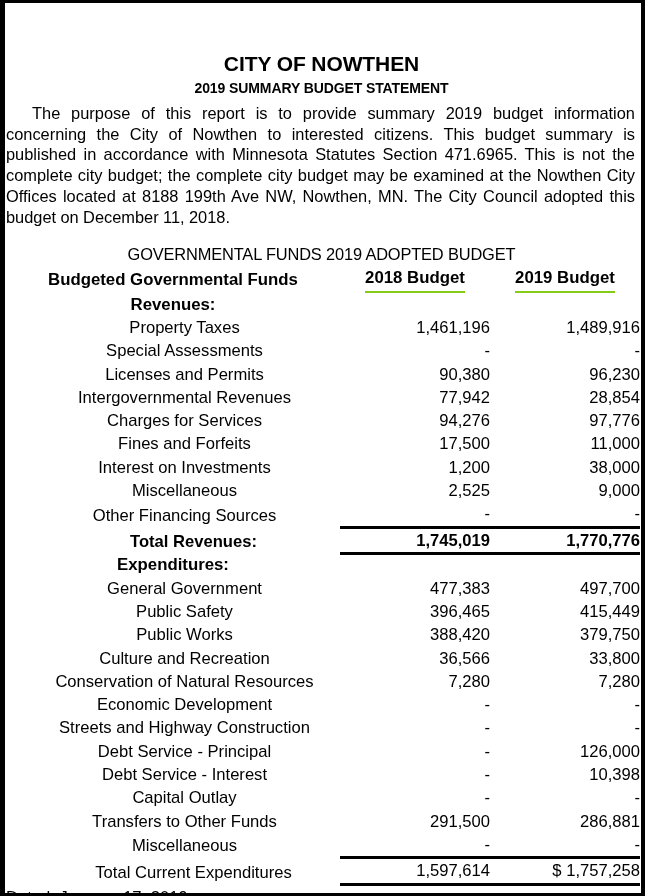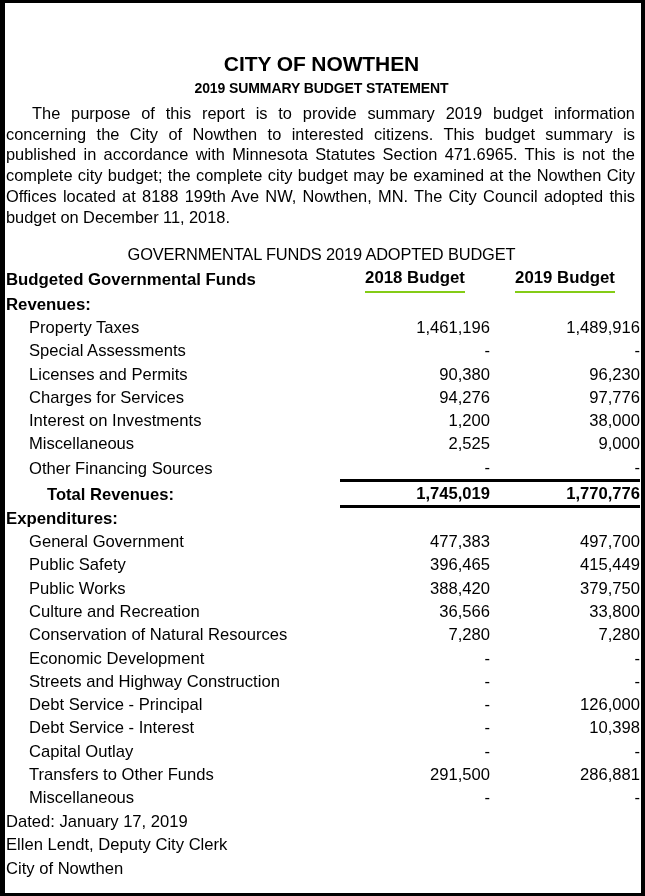--- a/index.html
+++ b/index.html
@@ -73,21 +73,21 @@
     padding: 0;
     vertical-align: bottom;
     line-height: 23.3px;
     white-space: nowrap;
     overflow: hidden;
   }
   col.c-label { width: 334px; }
   col.c-2018  { width: 150px; }
   col.c-2019  { width: 150px; }
 
-  td.label   { text-align: left; }
+  td.label   { text-align: center; }
   td.num     { text-align: right; padding-right: 9px; }
 
   
   tr.head td.label {
     font-weight: bold;
     font-size: 16.8px;
     line-height: 26px;
   }
   tr.head td.num {
     font-weight: bold;
@@ -175,23 +175,33 @@
           <td class="label indent">Special Assessments</td>
           <td class="num">-</td>
           <td class="num">-</td>
         </tr>
         <tr>
           <td class="label indent">Licenses and Permits</td>
           <td class="num">90,380</td>
           <td class="num">96,230</td>
         </tr>
         <tr>
+          <td class="label indent">Intergovernmental Revenues</td>
+          <td class="num">77,942</td>
+          <td class="num">28,854</td>
+        </tr>
+        <tr>
           <td class="label indent">Charges for Services</td>
           <td class="num">94,276</td>
           <td class="num">97,776</td>
+        </tr>
+        <tr>
+          <td class="label indent">Fines and Forfeits</td>
+          <td class="num">17,500</td>
+          <td class="num">11,000</td>
         </tr>
         <tr>
           <td class="label indent">Interest on Investments</td>
           <td class="num">1,200</td>
           <td class="num">38,000</td>
         </tr>
         <tr>
           <td class="label indent">Miscellaneous</td>
           <td class="num">2,525</td>
           <td class="num">9,000</td>
@@ -268,20 +278,25 @@
           <td class="label indent">Transfers to Other Funds</td>
           <td class="num">291,500</td>
           <td class="num">286,881</td>
         </tr>
         <tr>
           <td class="label indent">Miscellaneous</td>
           <td class="num">-</td>
           <td class="num">-</td>
         </tr>
 
+        <tr class="total-plain ruled-above ruled-below">
+          <td class="label indent2">Total Current Expenditures</td>
+          <td class="num">1,597,614</td>
+          <td class="num">$ 1,757,258</td>
+        </tr>
       </tbody>
     </table>
 
     <div class="sig">
       <div>Dated: January 17, 2019</div>
       <div>Ellen Lendt, Deputy City Clerk</div>
       <div>City of Nowthen</div>
     </div>
 
   </div>

